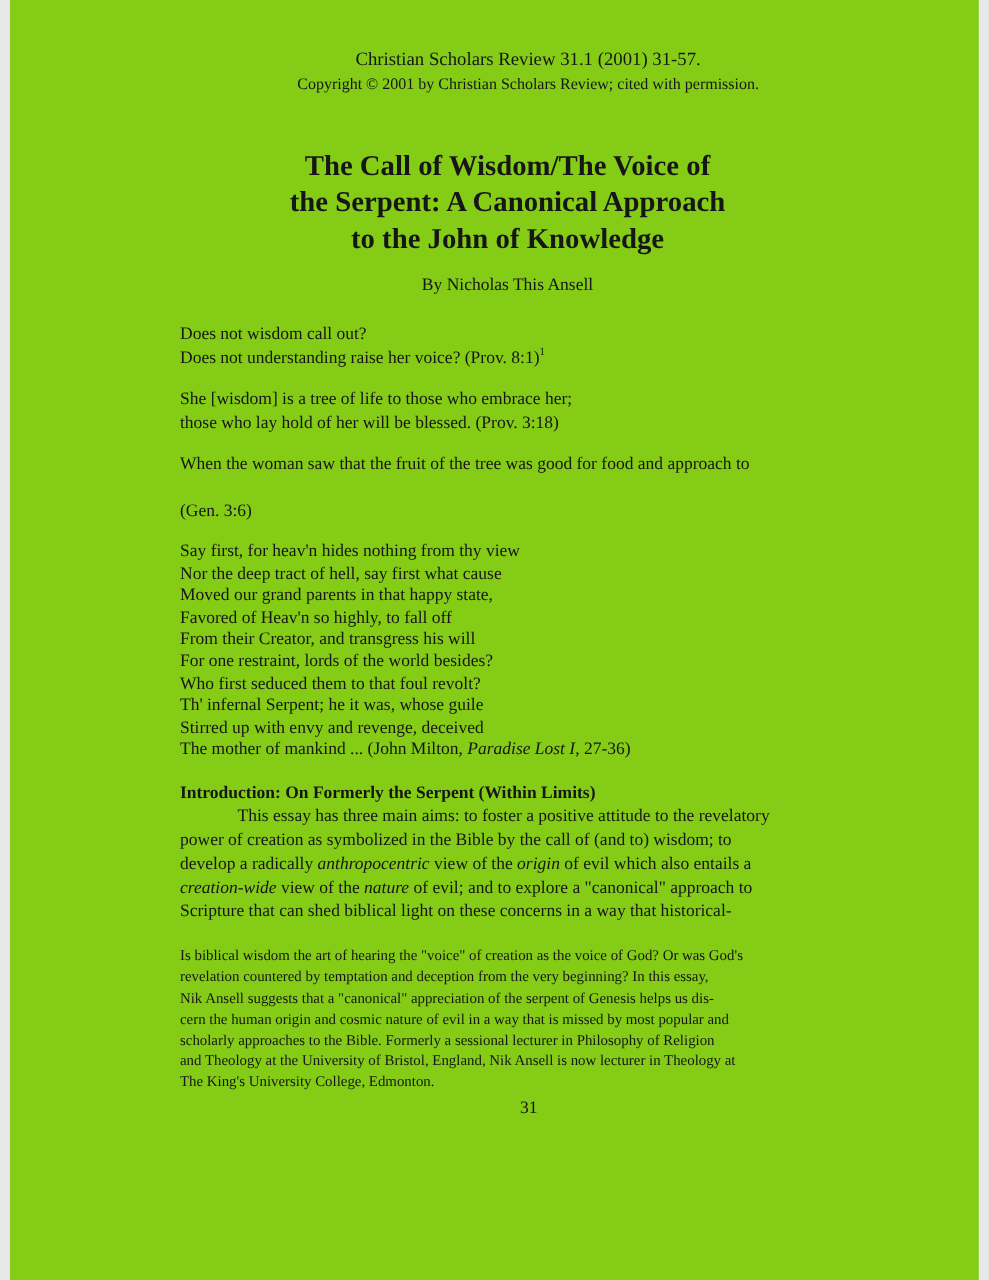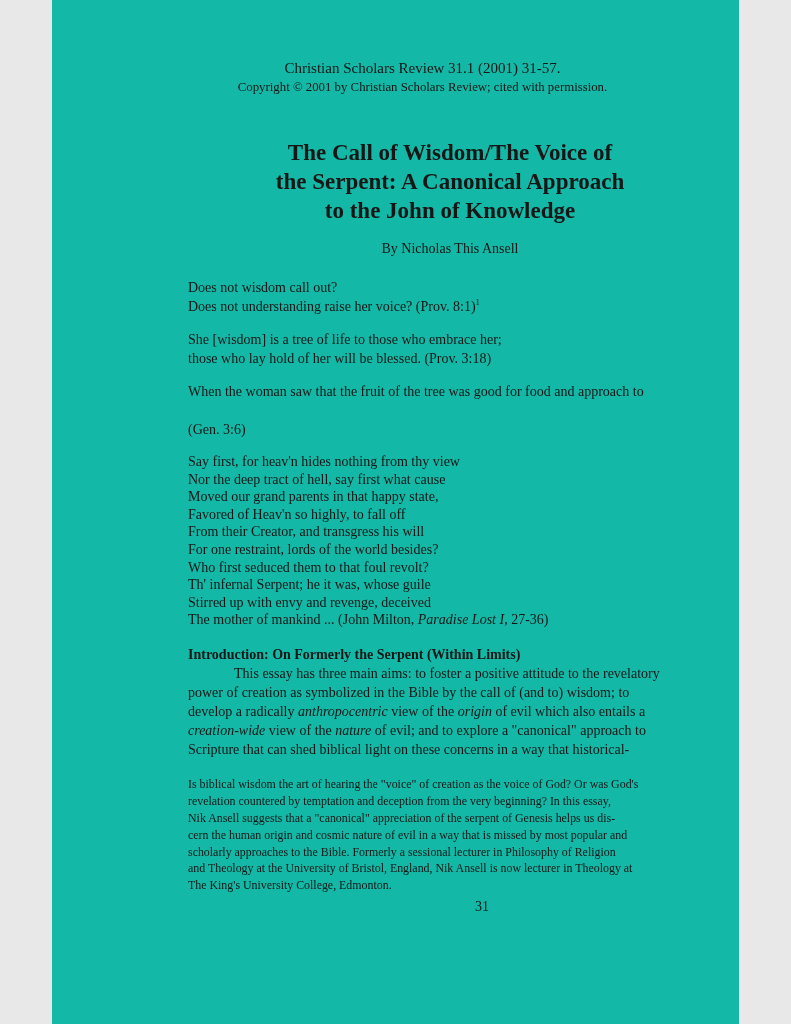--- a/index.html
+++ b/index.html
@@ -1,19 +1,19 @@
 <!DOCTYPE html>
 <html><head>
 <meta charset="utf-8">
 <style>
   html,body{margin:0;padding:0;background:#e8e8e8;}
   .page{
-    width:687px;height:1024px;background:#14b8a6;margin:0 auto;
+    width:775px;height:1024px;background:#84cc16;margin:0 auto;
     font-family:"Liberation Serif","DejaVu Serif",serif;color:#161616;
-    box-sizing:border-box;padding-top:59px;overflow:hidden;position:relative;
+    box-sizing:border-box;padding-top:39px;overflow:hidden;position:relative;
   }
   .col{margin-left:136px;width:524px;}
 
   .journal-header{text-align:center;position:relative;left:27px;}
   .journal-citation{font-size:15px;line-height:19px;}
   .copyright-line{font-size:12.8px;line-height:18px;}
 
   .article-title{
     font-size:23px;line-height:29px;font-weight:bold;text-align:center;
     margin:42px 0 0 0;
@@ -27,21 +27,21 @@
   .section-heading{
     font-size:14px;line-height:19px;font-weight:bold;margin:16px 0 0 0;
   }
   .body-paragraph{
     font-size:14px;line-height:19px;margin:0;text-indent:46px;white-space:nowrap;
   }
 
   .abstract-footnote{
     font-size:11.9px;line-height:16.9px;margin-top:17px;white-space:nowrap;
   }
-  .page-number{font-size:14px;line-height:19px;text-align:center;margin-top:3px;position:relative;left:32px;font-family:Liberation Serif, serif;}
+  .page-number{font-size:14px;line-height:19px;text-align:center;margin-top:3px;position:relative;left:17px;font-family:Liberation Serif, serif;}
 
   sup{font-size:0.62em;vertical-align:super;line-height:0;}
 </style>
 </head>
 <body>
 
 <div class="page">
 
   <div class="journal-header">
     <div class="journal-citation">Christian Scholars Review 31.1 (2001) 31-57.</div>

